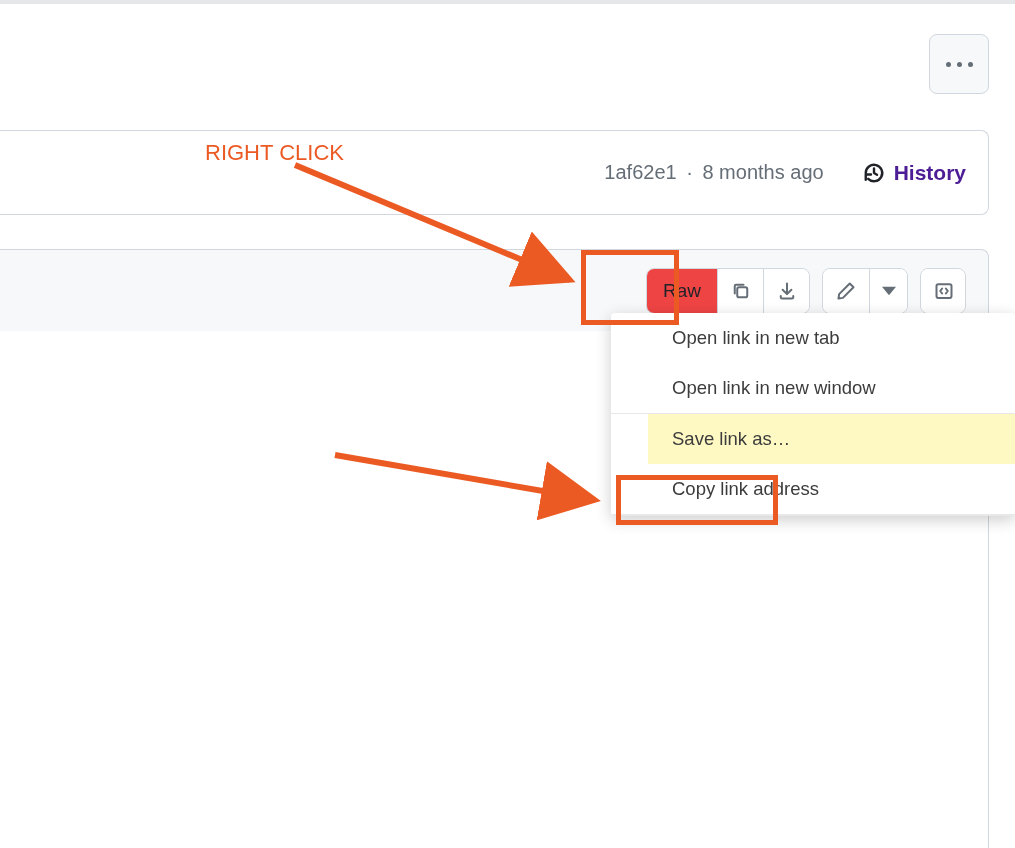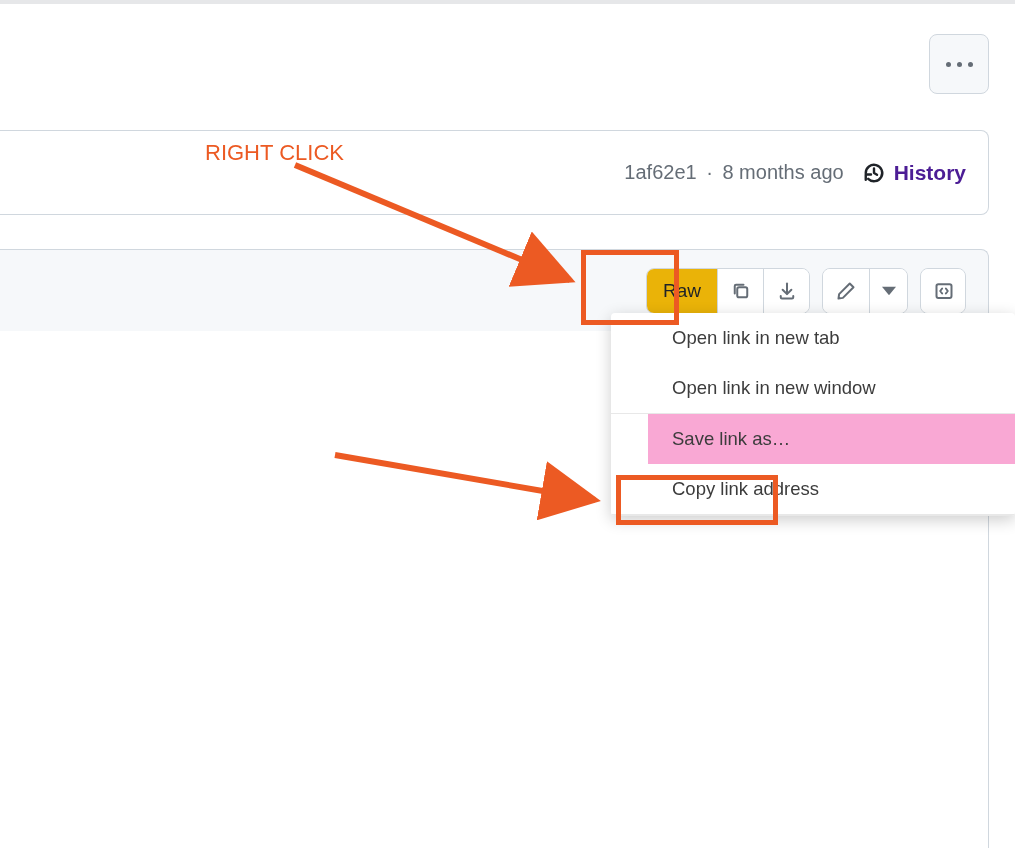--- a/index.html
+++ b/index.html
@@ -41,21 +41,21 @@
     right: 26px;
     height: 85px;
     border: 1px solid #d0d7de;
     border-left: none;
     border-top-right-radius: 8px;
     border-bottom-right-radius: 8px;
     display: flex;
     align-items: center;
     justify-content: flex-end;
     padding-right: 22px;
-    gap: 18px;
+    gap: 38px;
     background: #ffffff;
   }
   .history-bar .meta {
     color: #656d76;
     font-size: 20px;
   }
   .history-bar .meta .sep { margin: 0 4px; }
   .history-bar .history-link {
     display: flex; align-items: center; gap: 8px;
     font-weight: 600; font-size: 21px; color: #4c1d95;
@@ -91,21 +91,21 @@
     min-width: 46px; height: 44px;
     background: #ffffff;
     cursor: pointer;
     color: #656d76;
   }
   .btn + .btn { border-left: 1px solid #d0d7de; }
   .btn.raw {
     padding: 0 16px;
     font-size: 19px;
     color: #1f2328;
-    background: #eab308;
+    background: #ef4444;
   }
   .raw-highlight {
     position: absolute;
     border: 5px solid #ec5a23;
     pointer-events: none;
     z-index: 200;
   }
   .context-menu {
     position: absolute;
     top: 313px;
@@ -124,21 +124,21 @@
     display: flex;
     align-items: center;
     justify-content: space-between;
     cursor: pointer;
     margin-left: 37px;
   }
   .cm-sep {
     height: 1px; background: #e8e8e8; margin: 0;
   }
   .cm-item.hover {
-    background: #f9a8d4;
+    background: #fef9c3;
   }
   .cm-arrow { color: #6f6f6f; font-size: 22px; }
   .save-highlight {
     position: absolute;
     border: 5px solid #ec5a23;
     pointer-events: none;
     z-index: 200;
   }
   .page-border-right {
     position: absolute;

